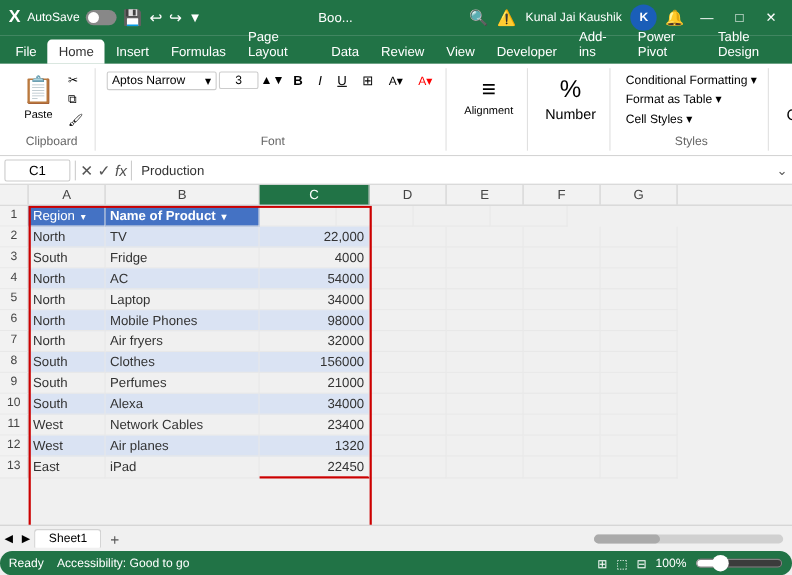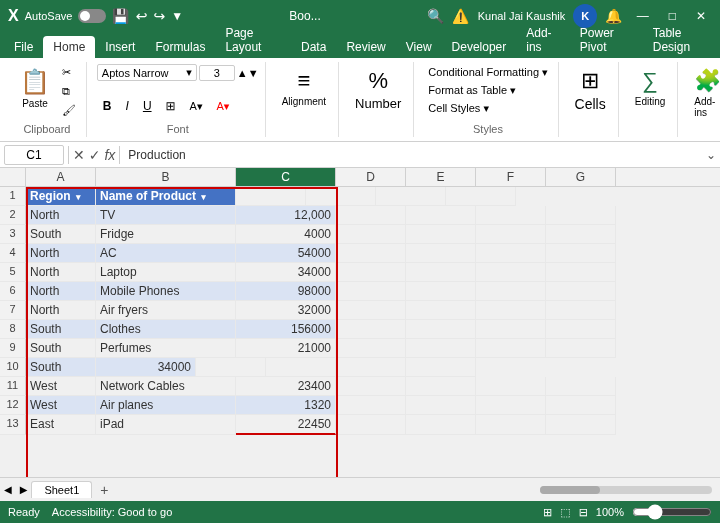--- a/index.html
+++ b/index.html
@@ -207,20 +207,21 @@
     .status-bar {
       background: #217346;
       color: white;
       height: 22px;
       display: flex;
       align-items: center;
       padding: 0 8px;
       font-size: 11px;
       justify-content: space-between;
       margin-top: auto;
+      border-radius: 11px;
     }
     .status-left { display: flex; align-items: center; gap: 12px; }
     .status-right { display: flex; align-items: center; gap: 8px; }
     .sheet-tab {
       padding: 2px 12px;
       font-size: 11px;
       border: 1px solid #d0d0d0;
       background: white;
       cursor: pointer;
       border-bottom: none;
@@ -324,21 +325,21 @@
             </div>
           <div class="ribbon-small-btn">
               <span>🖌</span>
             </div>
         </div>
       </div>
       <span class="ribbon-group-label">Clipboard</span>
     </div>
 
     <div class="ribbon-group">
-      <div style="display:flex;flex-direction:column;gap:14px;">
+      <div style="display:flex;gap:2px;">
         <div class="font-row">
           <div class="font-selector">
             <span>Aptos Narrow</span>
             <span>▾</span>
           </div>
           <div class="font-size-selector">
             <span>3</span>
           </div>
           <span style="font-size:11px; cursor:pointer;">▲▼</span>
         </div>
@@ -435,37 +436,37 @@
         <div class="col-header" style="width:70px;">E</div>
         <div class="col-header" style="width:70px;">F</div>
         <div class="col-header" style="width:70px;">G</div>
       </div>
 
       <div style="position:relative; overflow:hidden; flex:1;">
         <div style="position:absolute; top:0; left:26px; width:312px; height:360px; border:2px solid #cc0000; pointer-events:none; z-index:10;"></div>
 
         <div class="spreadsheet-row">
           <div class="row-num">1</div>
-          <div class="cell header-cell" style="width:70px; background:#4472c4; color:white; font-weight:bold;">
+          <div class="cell header-cell" style="width:70px; background:#4472c4; color:white; font-weight:normal;">
             Region <span class="filter-dropdown">▾</span>
           </div>
           <div class="cell header-cell" style="width:140px; background:#4472c4; color:white; font-weight:bold;">
             Name of Product <span class="filter-dropdown">▾</span>
           </div>
           <div class="cell" style="width:70px;"></div>
           <div class="cell" style="width:70px;"></div>
           <div class="cell" style="width:70px;"></div>
           <div class="cell" style="width:70px;"></div>
         </div>
 
         <div class="spreadsheet-row">
           <div class="row-num">2</div>
           <div class="cell data-blue" style="width:70px;">North</div>
           <div class="cell data-blue" style="width:140px;">TV</div>
-          <div class="cell data-blue num-right" style="width:100px;">12,000</div>
+          <div class="cell data-blue num-right" style="width:100px;">22,000</div>
           <div class="cell" style="width:70px;"></div>
           <div class="cell" style="width:70px;"></div>
           <div class="cell" style="width:70px;"></div>
           <div class="cell" style="width:70px;"></div>
         </div>
 
         <div class="spreadsheet-row">
           <div class="row-num">3</div>
           <div class="cell" style="width:70px;">South</div>
           <div class="cell" style="width:140px;">Fridge</div>
@@ -538,20 +539,21 @@
           <div class="cell num-right" style="width:100px;">21000</div>
           <div class="cell" style="width:70px;"></div>
           <div class="cell" style="width:70px;"></div>
           <div class="cell" style="width:70px;"></div>
           <div class="cell" style="width:70px;"></div>
         </div>
 
         <div class="spreadsheet-row">
           <div class="row-num">10</div>
           <div class="cell data-blue" style="width:70px;">South</div>
+          <div class="cell data-blue" style="width:140px;">Alexa</div>
           <div class="cell data-blue num-right" style="width:100px;">34000</div>
           <div class="cell" style="width:70px;"></div>
           <div class="cell" style="width:70px;"></div>
           <div class="cell" style="width:70px;"></div>
           <div class="cell" style="width:70px;"></div>
         </div>
 
         <div class="spreadsheet-row">
           <div class="row-num">11</div>
           <div class="cell" style="width:70px;">West</div>

